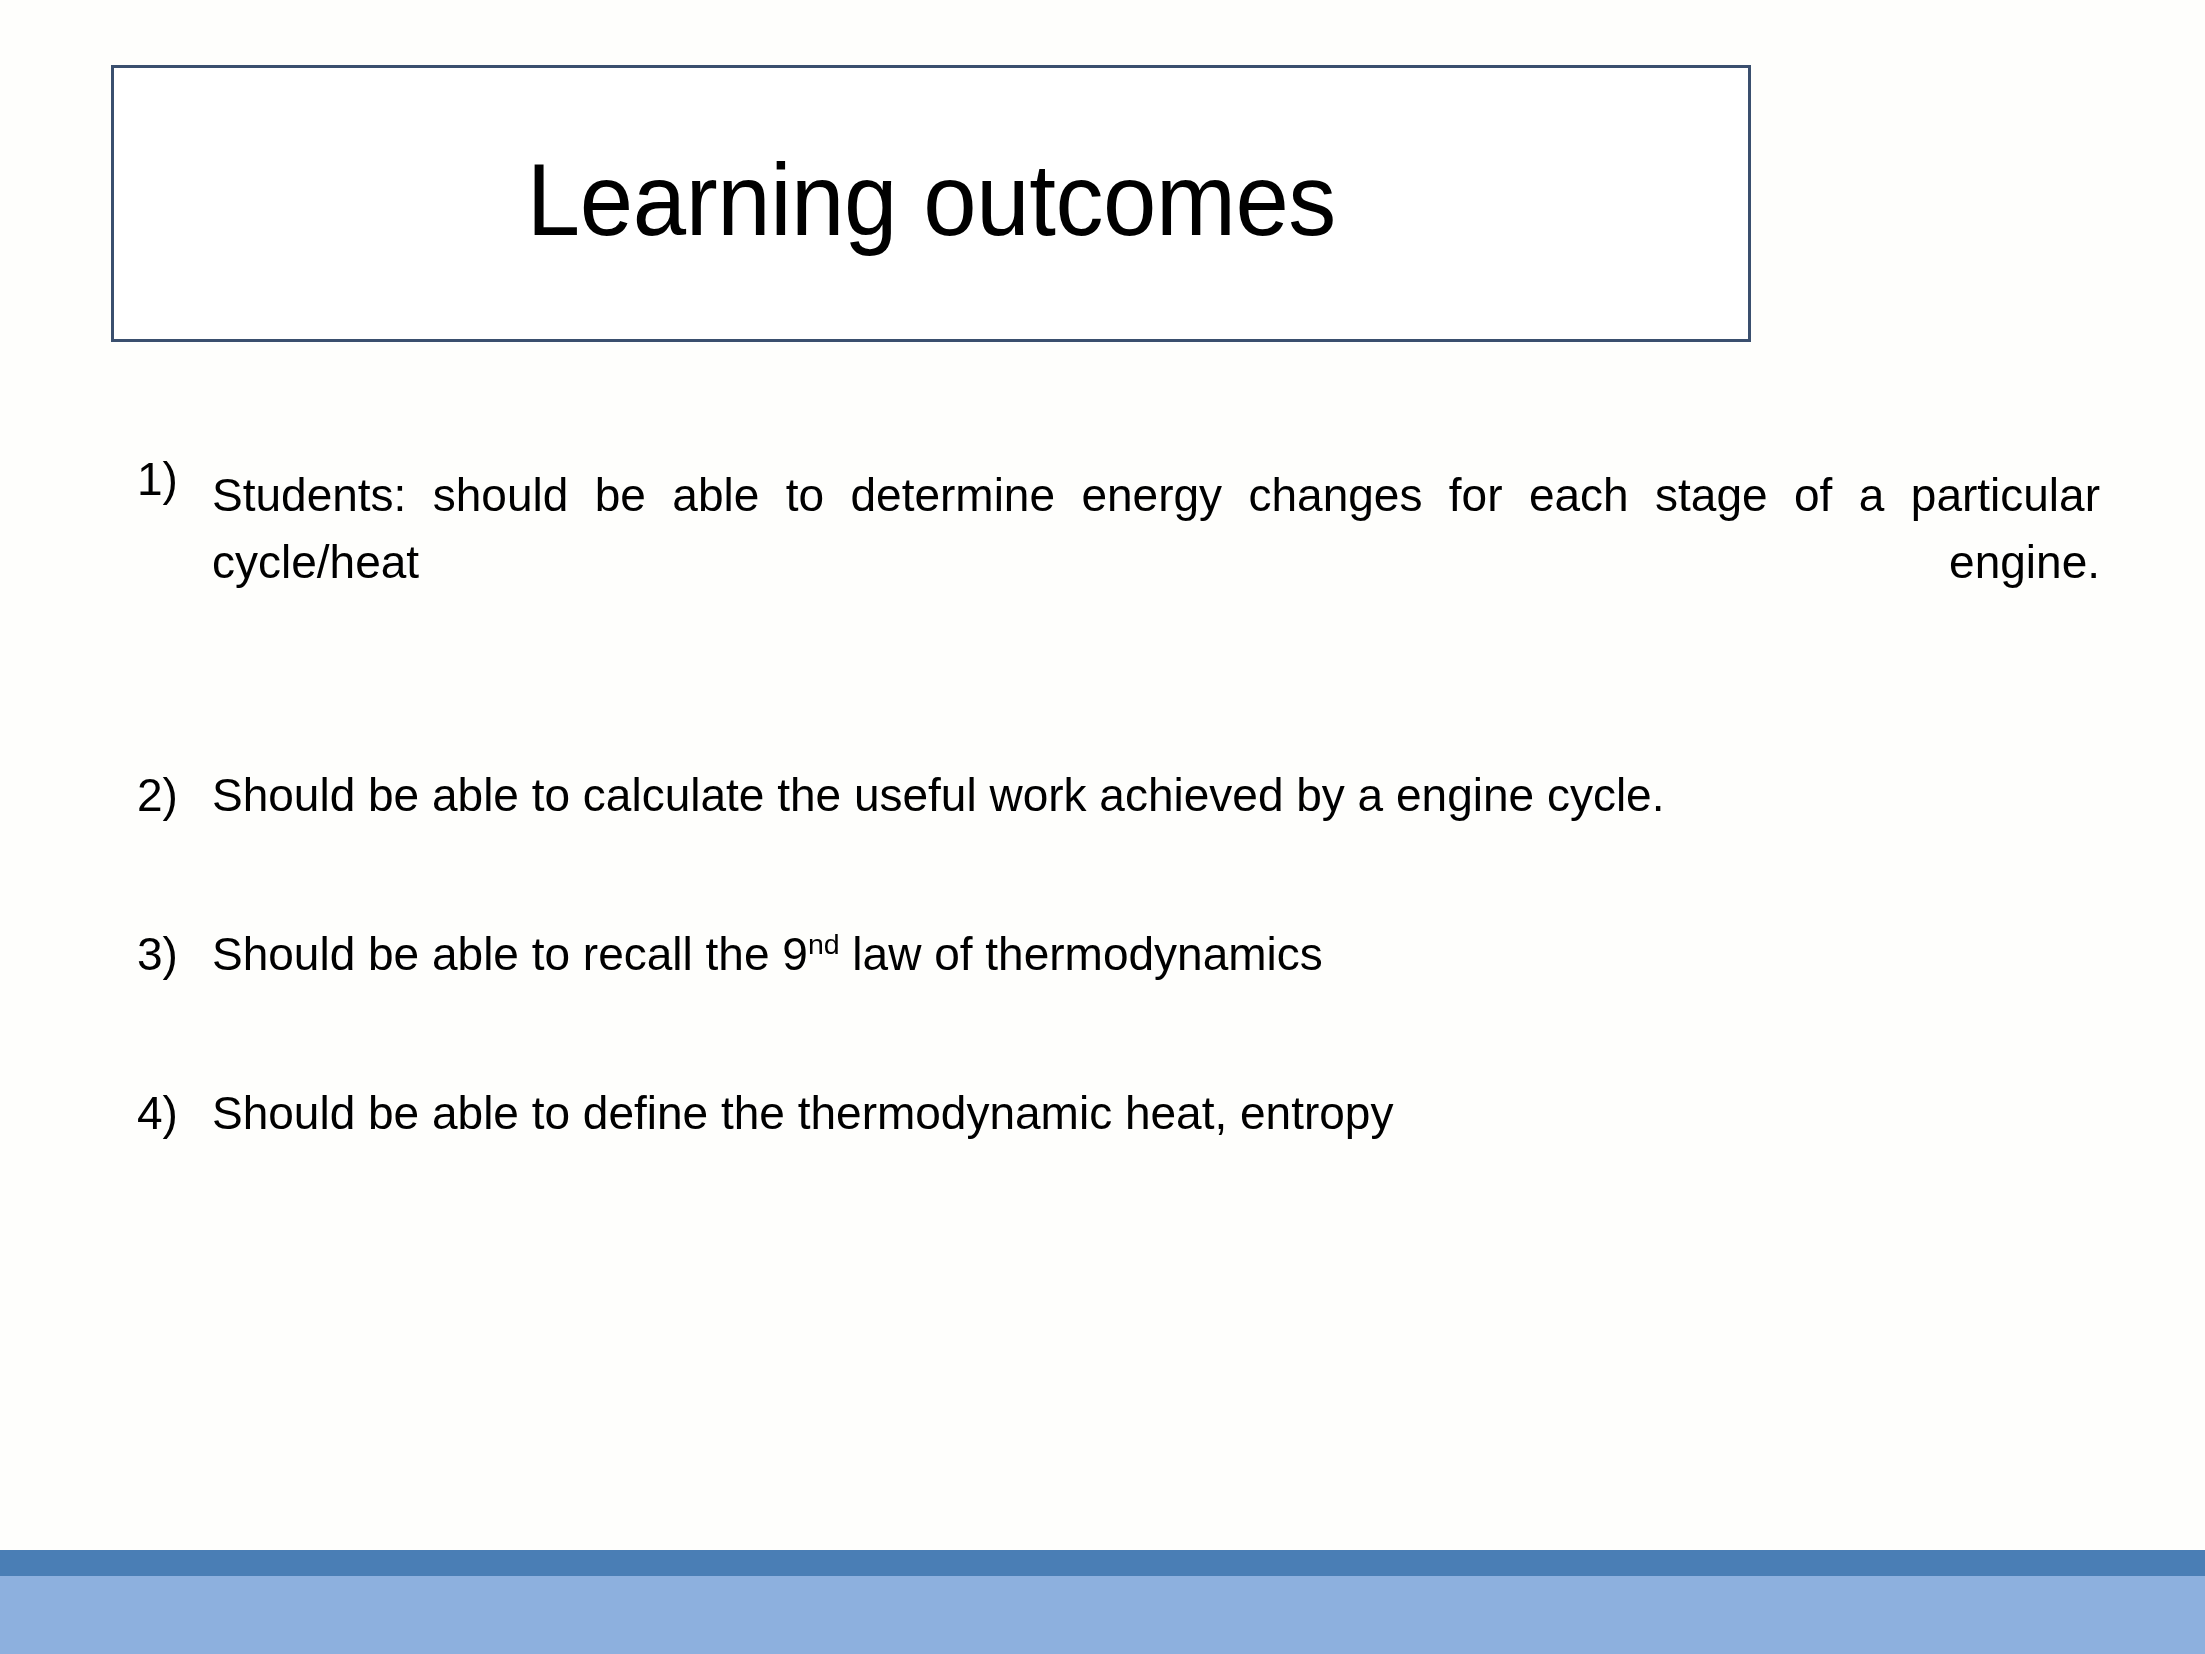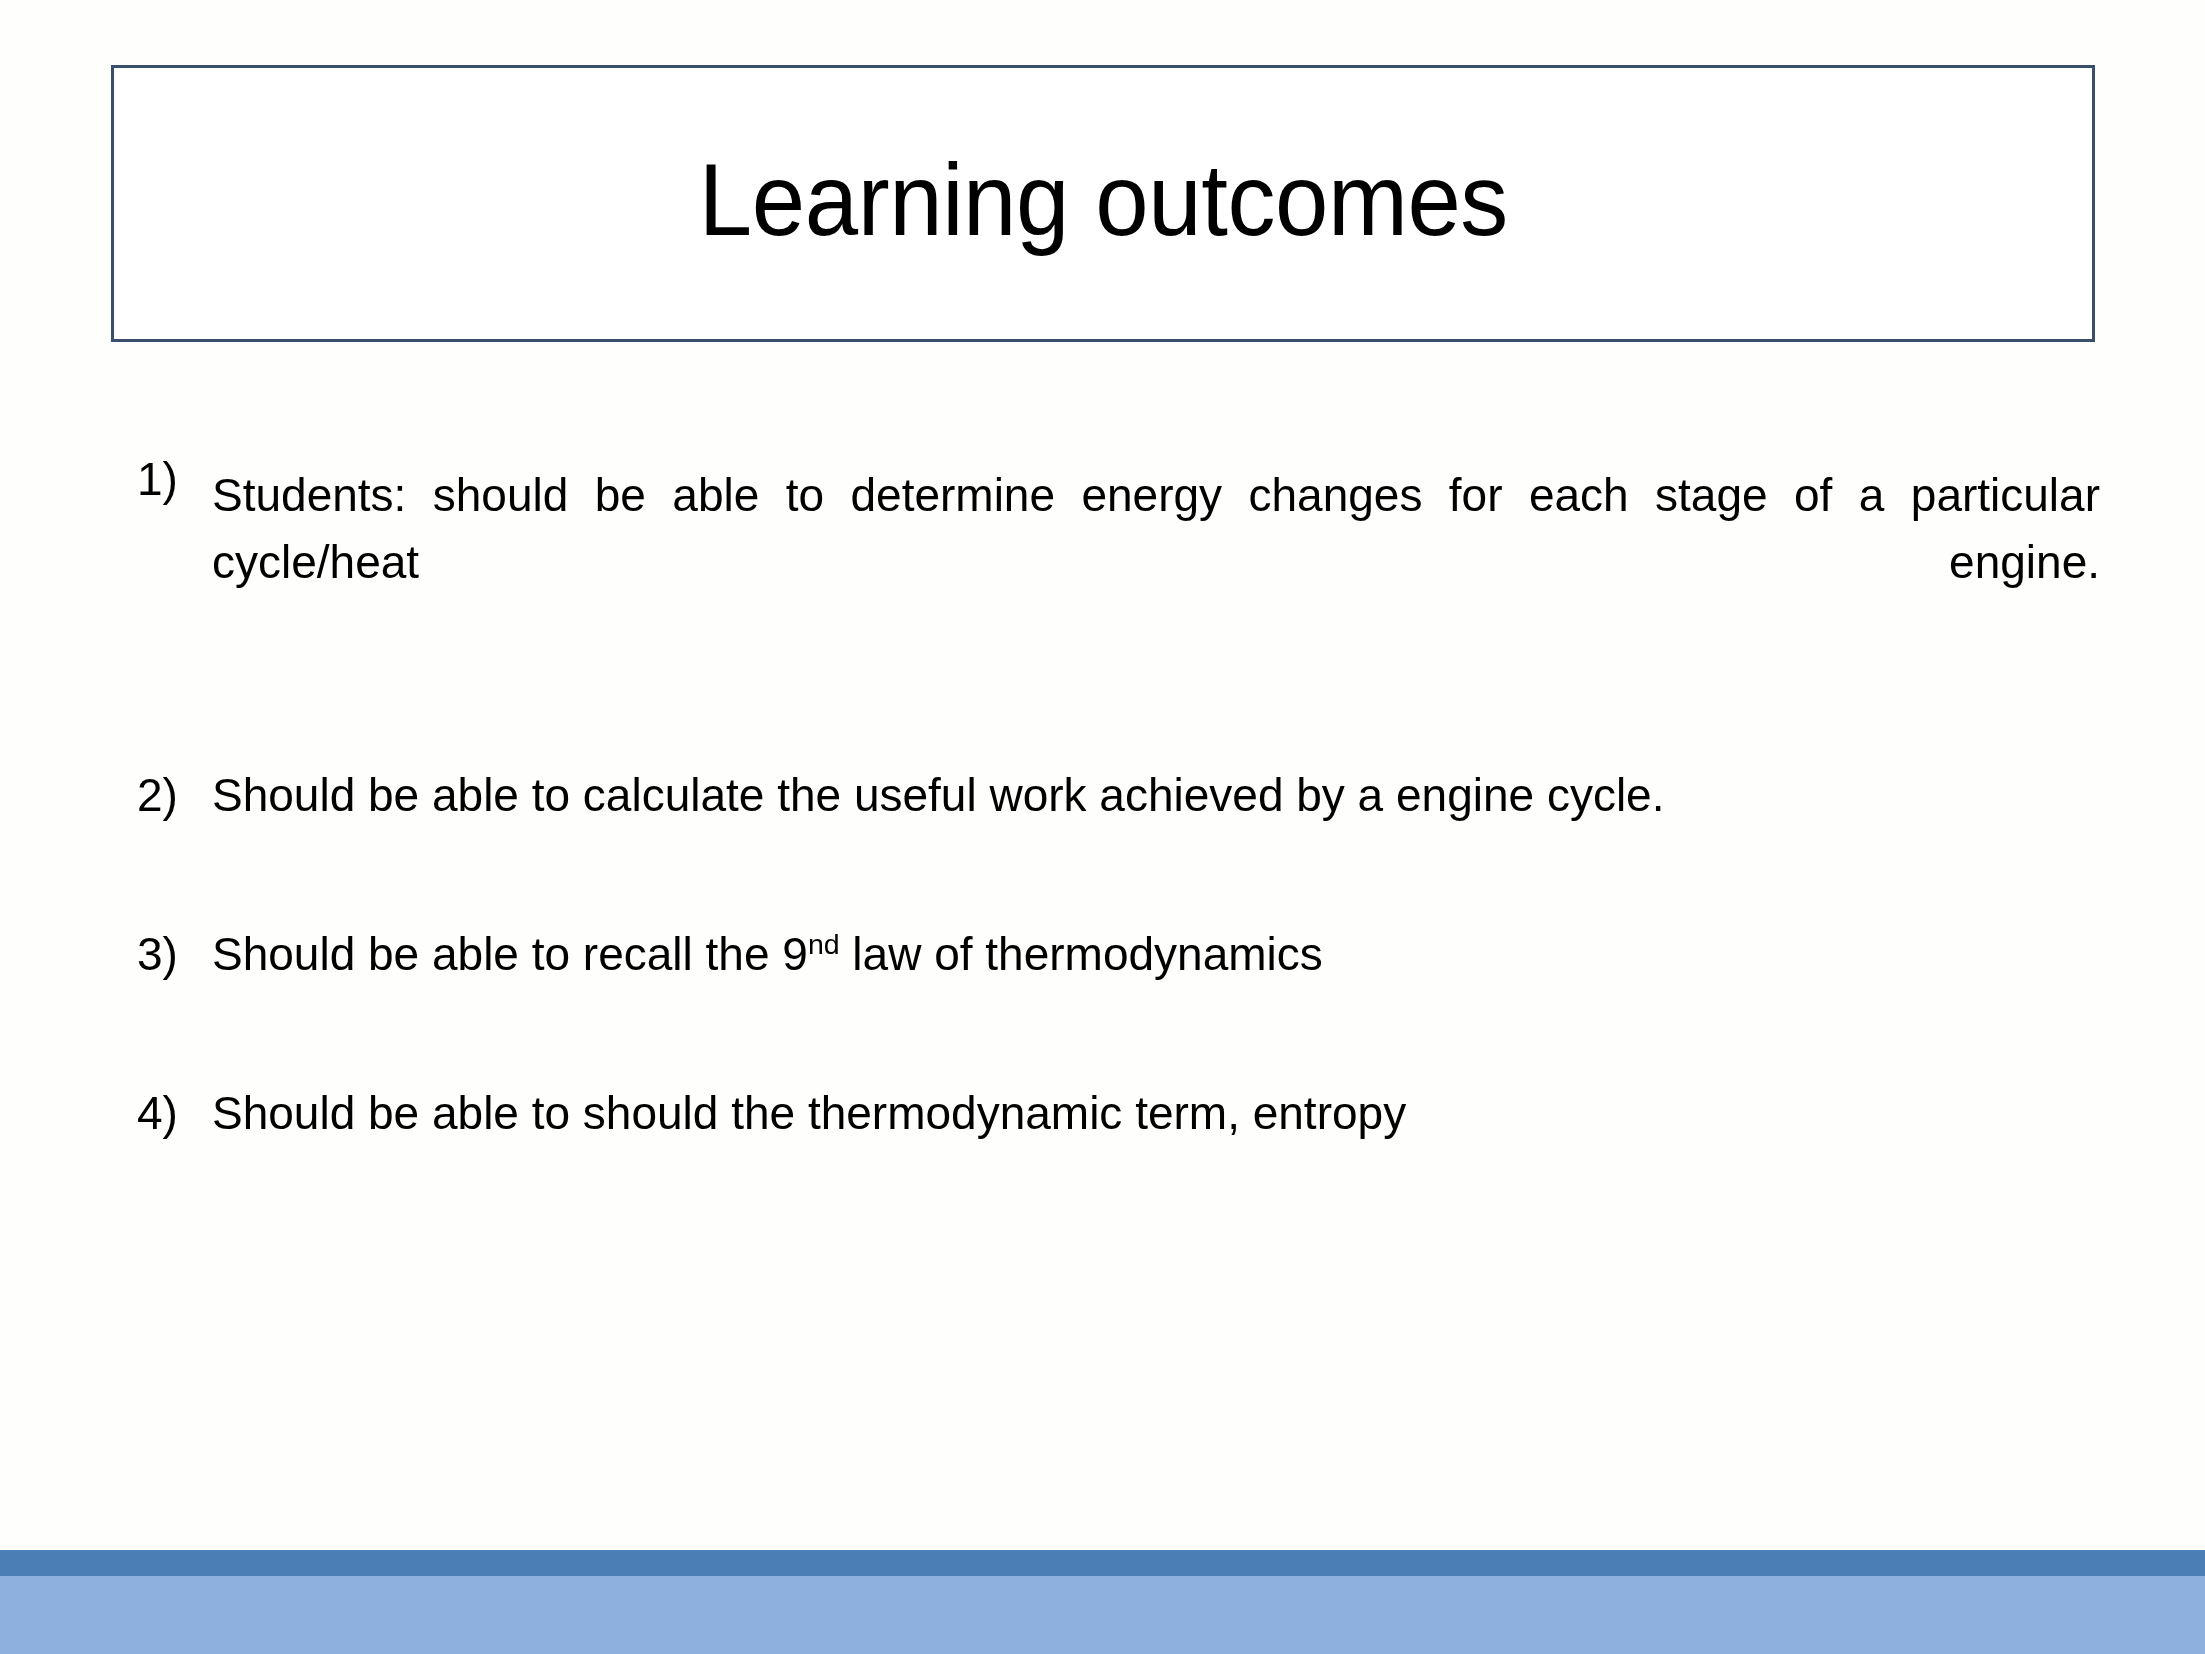--- a/index.html
+++ b/index.html
@@ -20,21 +20,21 @@
     width: 2206px;
     height: 1654px;
     background: #fefefc;
   }
 
   
   .title-box {
     position: absolute;
     left: 111px;
     top: 65px;
-    width: 1984px;
+    width: 1640px;
     height: 277px;
     box-sizing: border-box;
     border: 3.5px solid #3a4f6e;
     background: #ffffff;
     display: flex;
     align-items: center;
     justify-content: center;
   }
   .title-text {
     font-family: "Liberation Sans", sans-serif;
@@ -150,21 +150,21 @@
 
     <div class="outcome-item">
       <div class="outcome-marker">3)</div>
       <div class="outcome-text"><span>Should be able to recall the 9</span><sup class="ordinal">nd</sup><span> law of thermodynamics</span></div>
     </div>
 
     <div class="gap-3"></div>
 
     <div class="outcome-item">
       <div class="outcome-marker">4)</div>
-      <div class="outcome-text"><span>Should be able to should the thermodynamic term, entropy</span></div>
+      <div class="outcome-text"><span>Should be able to define the thermodynamic heat, entropy</span></div>
     </div>
 
   </div>
 
   <div class="band-dark"></div>
   <div class="band-light"></div>
 
 </div>
 
 

